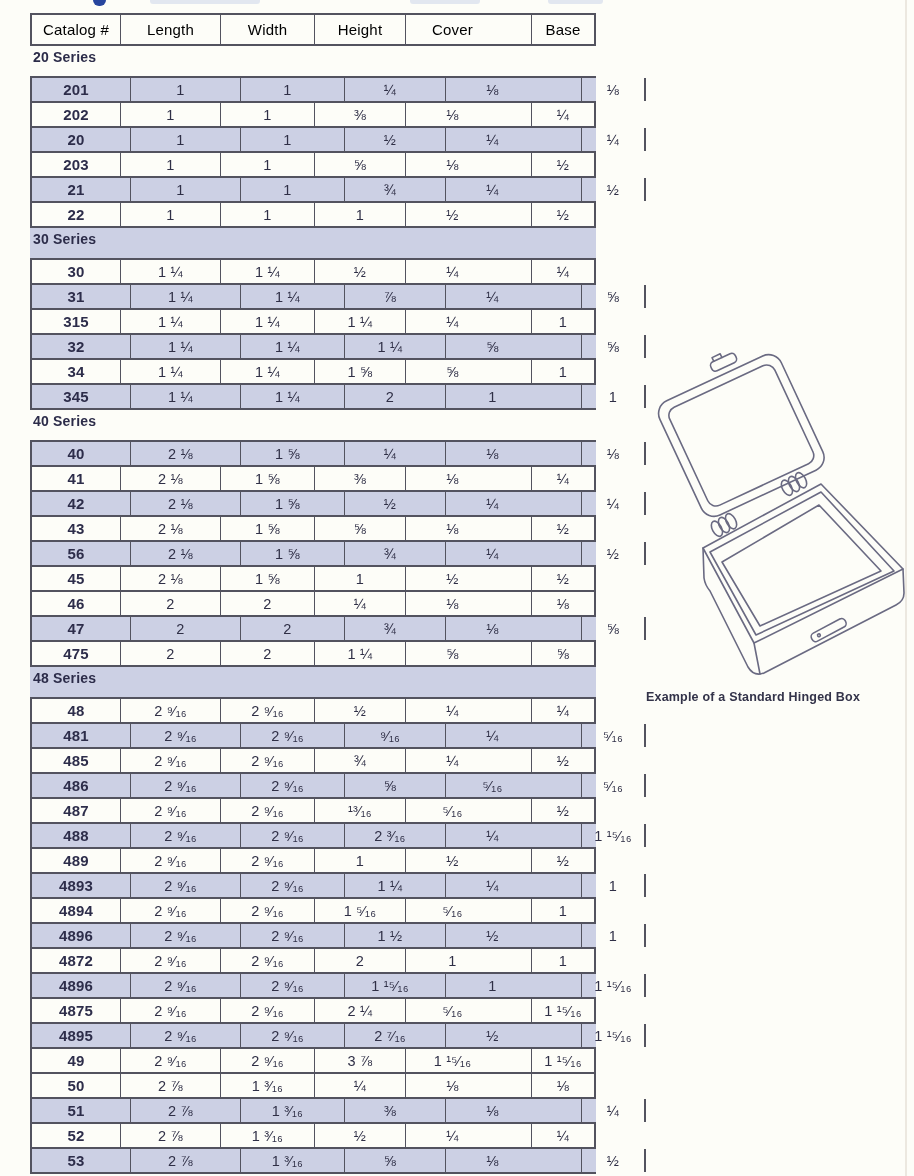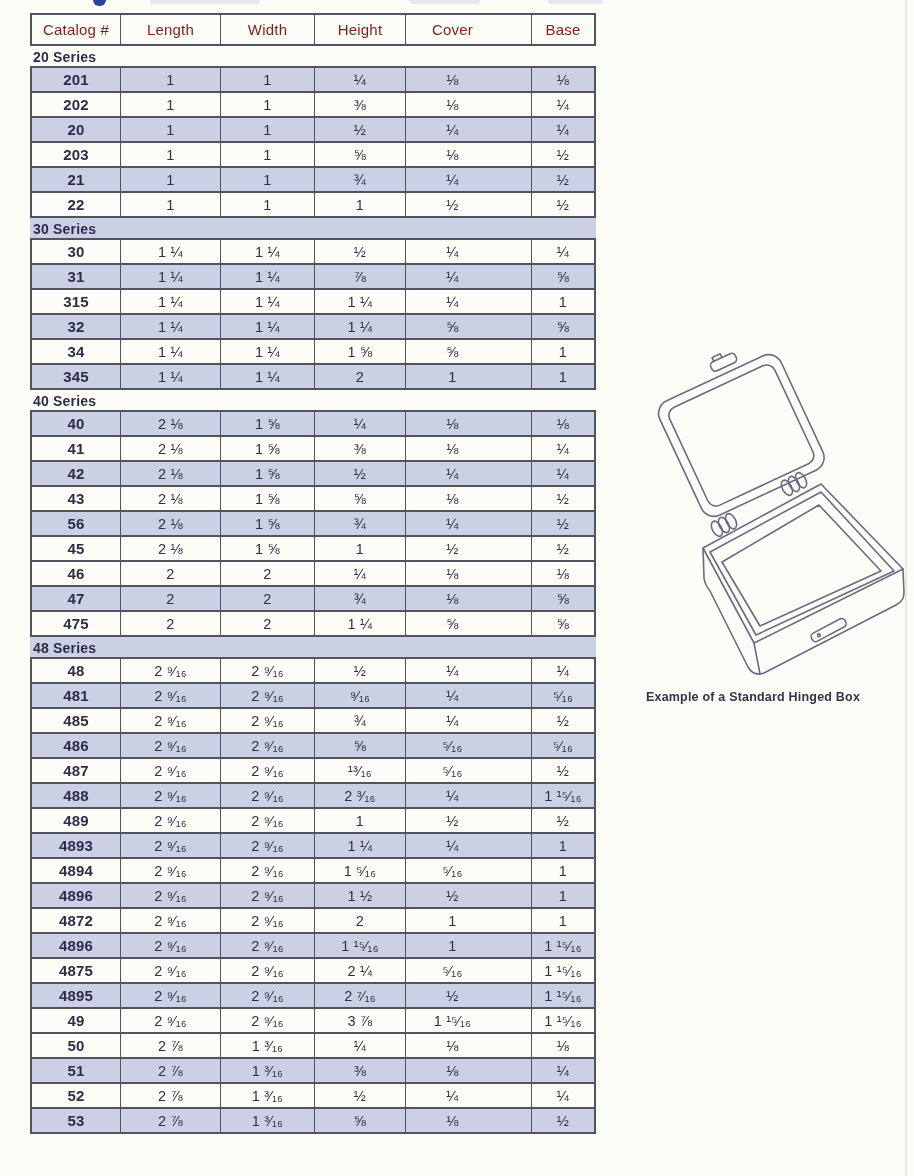--- a/index.html
+++ b/index.html
@@ -35,36 +35,36 @@
     border-top:2px solid var(--border);
   }
   .row{
     display:grid;
     grid-template-columns:90px 100px 94px 91px 94px 97px;
     border-bottom:2px solid var(--border);
     align-items:stretch;
   }
   .header-row{height:31px;}
   .data-row{height:25px;}
-  .band{display:block;height:22px;line-height:22px;}
+  .band{display:block;height:32px;line-height:22px;}
   .band .series-label{
     font-weight:bold;font-size:14px;color:var(--band-text);
     padding-left:3px;letter-spacing:.2px;
   }
   .cell{
     display:flex;align-items:center;justify-content:center;
     font-size:14.5px;letter-spacing:.2px;
     border-left:1.5px solid var(--border);
     overflow:hidden;white-space:nowrap;
   }
   .cell:first-child{border-left:2px solid var(--border);}
   .cell:last-child{border-right:2px solid var(--border);margin-left:32px;}
-  .header-row .cell{font-size:15px;color:#7f1d1d;}
+  .header-row .cell{font-size:15px;color:#000000;}
   .catalog-cell{font-weight:bold;font-size:15px;color:#2d2d4a;}
-  .shaded{background:var(--shade);}
+  .shaded{background:var(--shade);gap:10px;}
 
   
   .figure{position:absolute;left:598px;top:333px;width:310px;}
   .figure svg{display:block;}
   .figure-caption{
     position:absolute;left:0;top:357px;width:310px;
     text-align:center;font-weight:bold;font-size:12.5px;
     color:#333349;letter-spacing:.2px;
   }
 </style>

